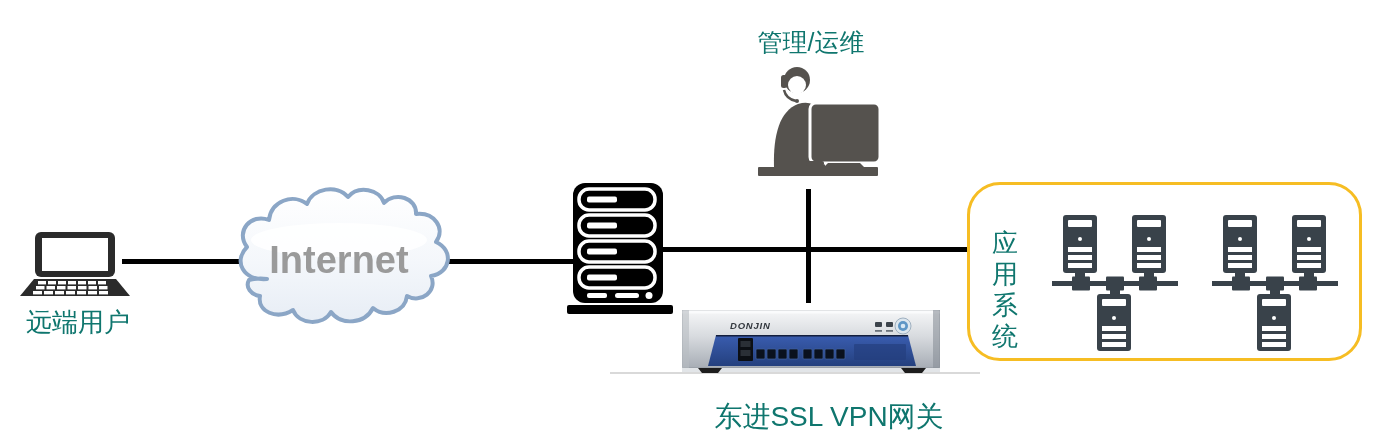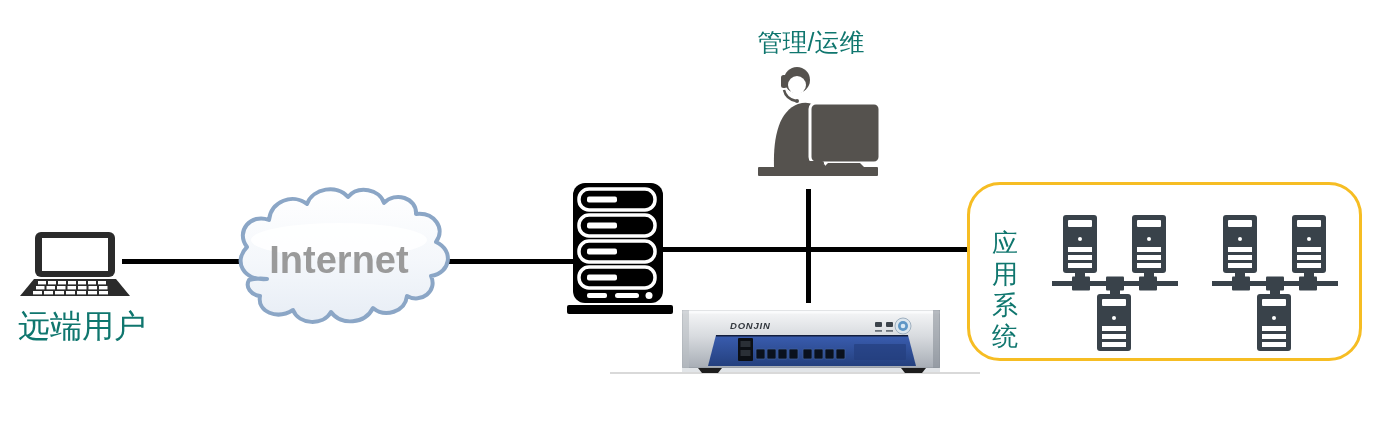--- a/index.html
+++ b/index.html
@@ -8,21 +8,21 @@
     font-family:"Liberation Sans","DejaVu Sans",sans-serif;color:#000;
   }
   .abs{position:absolute;}
   .label{
     position:absolute;text-align:center;color:#0f766e;
     font-family:"Liberation Sans","DejaVu Sans",sans-serif;
     white-space:nowrap;
   }
   .hline{position:absolute;background:#000;height:5px;}
   .vline{position:absolute;background:#000;width:5px;}
-  #remote-user-label{left:18px;top:305px;width:120px;font-size:32px;}
+  #remote-user-label{left:18px;top:305px;width:120px;font-size:26px;}
   #firewall-label{left:576px;top:331px;width:100px;font-size:22px;}
   #admin-label{left:746px;top:26px;width:130px;font-size:25px;}
   #gateway-label{left:698px;top:398px;width:262px;font-size:28px;}
   #app-box{
     position:absolute;left:967px;top:182px;width:389px;height:173px;
     border:3px solid #f6bd23;border-radius:33px;background:#ffffff;
   }
   #app-system-label{
     position:absolute;left:992px;top:228px;width:32px;
     font-size:26px;line-height:31px;text-align:left;
@@ -171,20 +171,21 @@
       <rect x="121" y="39" width="9" height="10" rx="1"></rect>
         <rect x="132" y="39" width="9" height="10" rx="1"></rect>
       <rect x="143" y="39" width="9" height="10" rx="1"></rect>
         <rect x="154" y="39" width="9" height="10" rx="1"></rect>
     </g>
     <rect x="172" y="34" width="52" height="16" rx="1" fill="#243e7c" opacity="0.65"></rect>
     <rect x="0" y="58" width="258" height="4" fill="#e2e5e8"></rect>
     <polygon points="16,58 40,58 36,63 20,63" fill="#1d1d1d"></polygon>
     <polygon points="219,58 244,58 240,63 223,63" fill="#1d1d1d"></polygon>
   </svg>
+  <div class="label" id="gateway-label">东进SSL VPN网关</div>
 
   <div id="app-box"></div>
   <div id="app-system-label" class="label" style="white-space:normal;">应用系统</div>
 
   <svg class="abs" style="left:1050px;top:212px;" width="130" height="145" viewBox="0 0 130 145">
     <g fill="#39424a">
       <rect x="2" y="69" width="126" height="5"></rect>
       <rect x="25" y="58" width="10" height="10"></rect>
       <rect x="94" y="58" width="10" height="10"></rect>
       <rect x="60" y="72" width="10" height="11"></rect>

